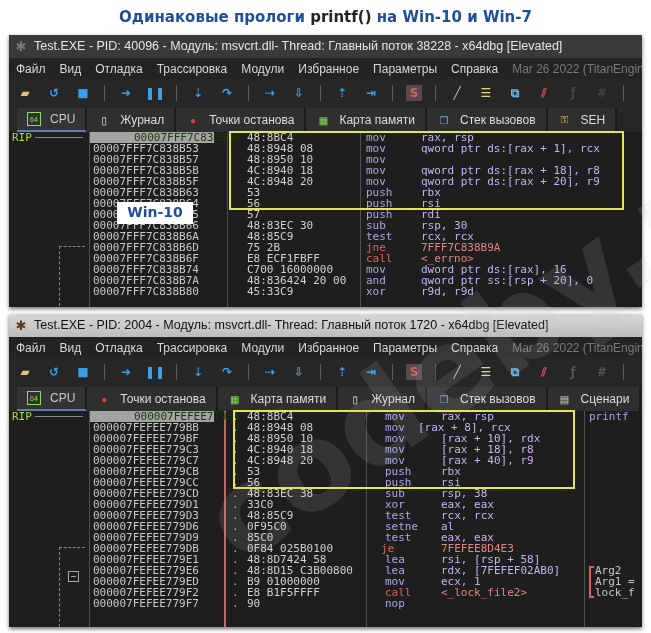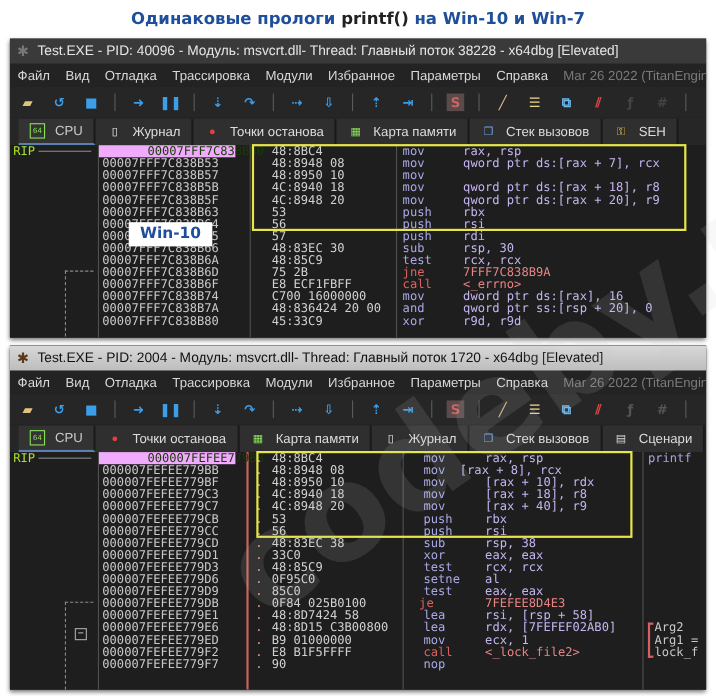--- a/index.html
+++ b/index.html
@@ -21,21 +21,21 @@
   .sep { width: 1px; height: 16px; background: #5a5a5a; margin-right: 13px; }
   .tabs { height: 25px; background: #262626; display: flex; align-items: flex-end; padding-left: 8px; }
   .tab { height: 24px; background: #2f2f2f; border-right: 2px solid #1a1a1a; display: flex; align-items: center; padding: 0 10px; font-family: "Liberation Sans", sans-serif; font-size: 12px; color: #dcdcdc; white-space: nowrap; }
   .tab.active { background: #333333; border-bottom: 2px solid #5a7fb0; color: #c8c8c8; }
   .tab .ti { width: 14px; height: 14px; margin-right: 9px; display: inline-flex; align-items: center; justify-content: center; font-size: 10px; }
   .disasm { position: relative; background: #1e1e1e; font-family: "DejaVu Sans Mono", monospace; font-size: 11px; color: #d0d0d0; }
   .row { height: 11px; line-height: 11px; position: relative; white-space: pre; }
   .col { position: absolute; top: 0; }
   .c-rip { left: 3px; color: #a6e22e; }
   .c-addr { left: 81px; width: 124px; padding-left: 3px; color: #c8c8c8; }
-  .addr-hl { background: #f0abfc; color: #1a3a0a; padding-left: 44px; }
+  .addr-hl { background: #a3a3a3; color: #1a3a0a; padding-left: 44px; }
   .c-bytes { left: 238px; color: #d0d0d0; }
   .c-mnem { left: 357px; color: #a9a9e8; }
   .mnem-red { color: #e06060; }
   .c-ops { left: 412px; color: #c4b4f0; }
   .num { color: #e58484; }
   .addrsep { position: absolute; top: 0; bottom: 0; width: 1px; background: #505050; }
   .vline-red { position: absolute; top: 0; bottom: 0; width: 2px; background: #c8645a; }
   .dot-col { left: 223px; color: #e7a38c; }
   .yellow-box { position: absolute; border: 2px solid #e6e64a; pointer-events: none; }
   .label-box { position: absolute; background: #ffffff; color: #1f4e9b; font-weight: bold; font-family: "DejaVu Sans", sans-serif; font-size: 14px; text-align: center; line-height: 20px; }
@@ -123,21 +123,21 @@
       </div>
   </div>
   <div class="disasm" style="height:175px;">
     <div class="addrsep" style="left:80px"></div>
     <div class="addrsep" style="left:218px"></div>
     <div class="addrsep" style="left:351px"></div>
     <div class="rip-arrow" style="left:26px;top:5px;width:48px;"></div>
     <div class="jump-line" style="left:50px;top:114px;width:26px;height:60px;"></div>
 
     <div class="row"><span class="col c-rip">RIP</span><span class="col c-addr addr-hl">00007FFF7C838B50</span><span class="col c-bytes">48:8BC4</span><span class="col c-mnem">mov</span><span class="col c-ops">rax, rsp</span></div>
-    <div class="row"><span class="col c-addr">00007FFF7C838B53</span><span class="col c-bytes">48:8948 08</span><span class="col c-mnem">mov</span><span class="col c-ops">qword ptr ds:[rax + 7], rcx</span></div>
+    <div class="row"><span class="col c-addr">00007FFF7C838B53</span><span class="col c-bytes">48:8948 08</span><span class="col c-mnem">mov</span><span class="col c-ops">qword ptr ds:[rax + 1], rcx</span></div>
     <div class="row"><span class="col c-addr">00007FFF7C838B57</span><span class="col c-bytes">48:8950 10</span><span class="col c-mnem">mov</span></div>
     <div class="row"><span class="col c-addr">00007FFF7C838B5B</span><span class="col c-bytes">4C:8940 18</span><span class="col c-mnem">mov</span><span class="col c-ops">qword ptr ds:[rax + 18], r8</span></div>
     <div class="row"><span class="col c-addr">00007FFF7C838B5F</span><span class="col c-bytes">4C:8948 20</span><span class="col c-mnem">mov</span><span class="col c-ops">qword ptr ds:[rax + 20], r9</span></div>
     <div class="row"><span class="col c-addr">00007FFF7C838B63</span><span class="col c-bytes">53</span><span class="col c-mnem">push</span><span class="col c-ops">rbx</span></div>
     <div class="row"><span class="col c-addr">00007FFF7C838B64</span><span class="col c-bytes">56</span><span class="col c-mnem">push</span><span class="col c-ops">rsi</span></div>
     <div class="row"><span class="col c-addr">00007FFF7C838B65</span><span class="col c-bytes">57</span><span class="col c-mnem">push</span><span class="col c-ops">rdi</span></div>
     <div class="row"><span class="col c-addr">00007FFF7C838B66</span><span class="col c-bytes">48:83EC 30</span><span class="col c-mnem">sub</span><span class="col c-ops">rsp, 30</span></div>
     <div class="row"><span class="col c-addr">00007FFF7C838B6A</span><span class="col c-bytes">48:85C9</span><span class="col c-mnem">test</span><span class="col c-ops">rcx, rcx</span></div>
     <div class="row"><span class="col c-addr">00007FFF7C838B6D</span><span class="col c-bytes">75 2B</span><span class="col c-mnem mnem-red">jne</span><span class="col c-ops num">7FFF7C838B9A</span></div>
     <div class="row"><span class="col c-addr">00007FFF7C838B6F</span><span class="col c-bytes">E8 ECF1FBFF</span><span class="col c-mnem mnem-red">call</span><span class="col c-ops num">&lt;_errno&gt;</span></div>

